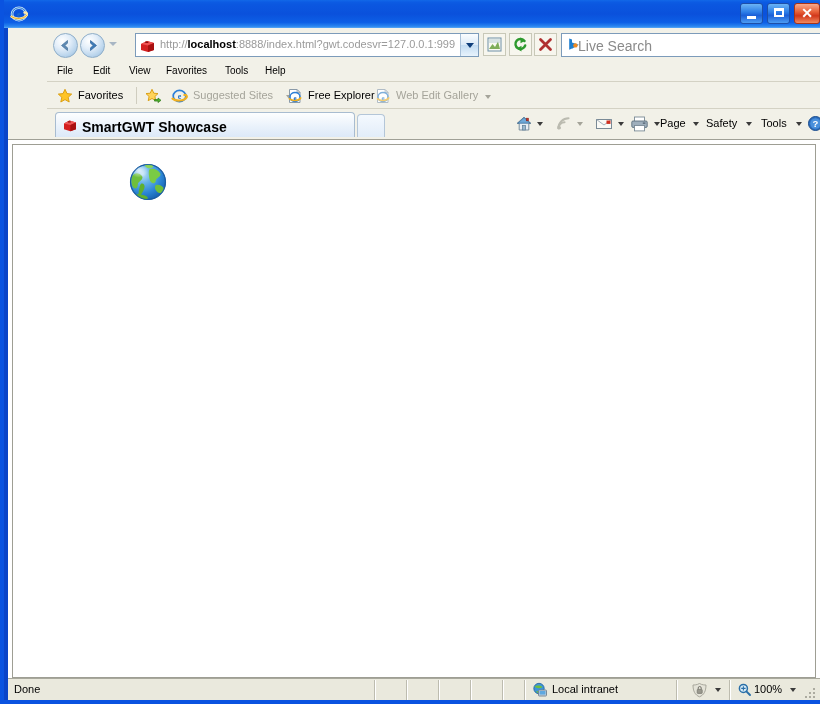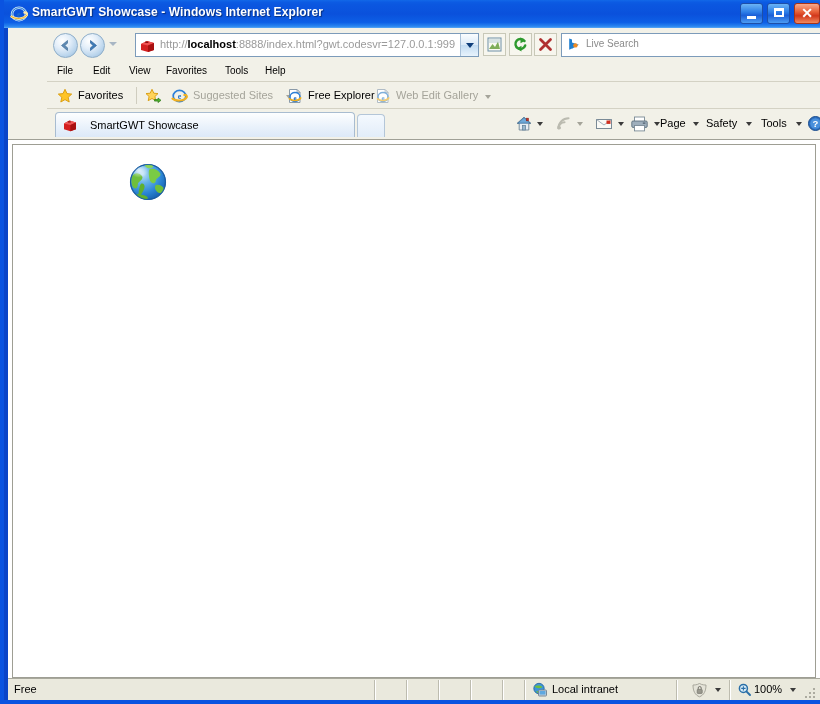--- a/index.html
+++ b/index.html
@@ -194,22 +194,22 @@
     border: 1px solid #7C9BBA;
     box-sizing: border-box;
   }
   .search-logo {
     position: absolute;
     left: 4px; top: 3px;
     width: 16px; height: 16px;
   }
   .search-ph {
     position: absolute;
-    left: 24px; top: 4px;
-    font-size: 10px;
+    left: 16px; top: 4px;
+    font-size: 14px;
     color: #8A8A8A;
   }
   .search-go {
     position: absolute;
     left: 776px; top: 5px;
     width: 22px; height: 24px;
     background: linear-gradient(to bottom, #FDFEFF 0%, #E6F0FA 50%, #D2E4F4 100%);
     border: 1px solid #7C9BBA;
     box-sizing: border-box;
   }
@@ -299,24 +299,25 @@
     border-radius: 4px 4px 0 0;
     box-sizing: border-box;
   }
   .tab-favicon {
     position: absolute;
     left: 6px; top: 4px;
     width: 16px; height: 16px;
   }
   .tab-label {
     position: absolute;
-    left: 34px; top: 6px;
-    font-size: 11px;
+    left: 26px; top: 6px;
+    font-size: 14px;
     color: #000000;
     white-space: nowrap;
+    font-weight: bold;
   }
   .newtab {
     position: absolute;
     left: 310px; top: 5px;
     width: 28px; height: 23px;
     background: linear-gradient(to bottom, #F4F9FE 0%, #E2EDF9 100%);
     border: 1px solid #B4C6D8;
     border-bottom: none;
     border-radius: 4px 4px 0 0;
     box-sizing: border-box;
@@ -433,21 +434,20 @@
   <div class="titlebar">
     <span class="title-icon">
       <svg width="18" height="18" viewBox="0 0 18 18">
         <ellipse cx="9" cy="9" rx="7" ry="6.2" fill="none" stroke="#D8EAF8" stroke-width="2.6"></ellipse>
         <ellipse cx="9" cy="9" rx="7" ry="6.2" fill="none" stroke="#2C7FD8" stroke-width="1.1"></ellipse>
         <path d="M1.5 11.5 C5 14.5, 14 14.5, 16.8 10.2 C17.6 8.8, 16.5 7.2, 14.5 7.6" fill="none" stroke="#FFE9A8" stroke-width="2.4" stroke-linecap="round"></path>
         <path d="M1.5 11.5 C5 14.5, 14 14.5, 16.8 10.2" fill="none" stroke="#E8A820" stroke-width="0.9" stroke-linecap="round"></path>
         <text x="9" y="12.4" font-size="8.5" font-weight="bold" fill="#1E6FC8" text-anchor="middle" font-family="'Liberation Serif',serif">e</text>
       </svg>
     </span>
-    <span class="title-text">SmartGWT Showcase - Windows Internet Explorer</span>
 
     <div class="winbtns">
       <span class="winbtn min">
         <span class="glyph-min"></span>
       </span>
       <span class="winbtn max">
         <span class="glyph-max"></span>
       </span>
       <span class="winbtn close">
         <span class="glyph-close">✕</span>
@@ -716,21 +716,21 @@
             <path d="M4 33 C8 31.5, 14 32, 18 34 C21 35.5, 20 38, 16 38.5 C11 39, 5 37, 4 33 Z" fill="#5FB02E"></path>
           </g>
           <ellipse cx="15" cy="13" rx="11" ry="8.5" fill="url(#shineGrad)"></ellipse>
           <circle cx="20" cy="20" r="17.5" fill="none" stroke="#1A5FA8" stroke-width="1.2" opacity="0.8"></circle>
         </svg>
       </span>
     </div>
   </div>
 
   <div class="statusbar" id="statusbar" style="top: 678px;">
-    <span class="status-text">Free</span>
+    <span class="status-text">Done</span>
     <span class="scell" style="left:366px"></span>
     <span class="scell" style="left:398px"></span>
     <span class="scell" style="left:430px"></span>
     <span class="scell" style="left:462px"></span>
     <span class="scell" style="left:494px"></span>
     <span class="scell" style="left:516px"></span>
 
     <span class="zone-icon">
       <svg width="16" height="16" viewBox="0 0 16 16">
         <circle cx="7" cy="6.5" r="5.2" fill="#3E95D8" stroke="#1C5F9E" stroke-width="0.8"></circle>

